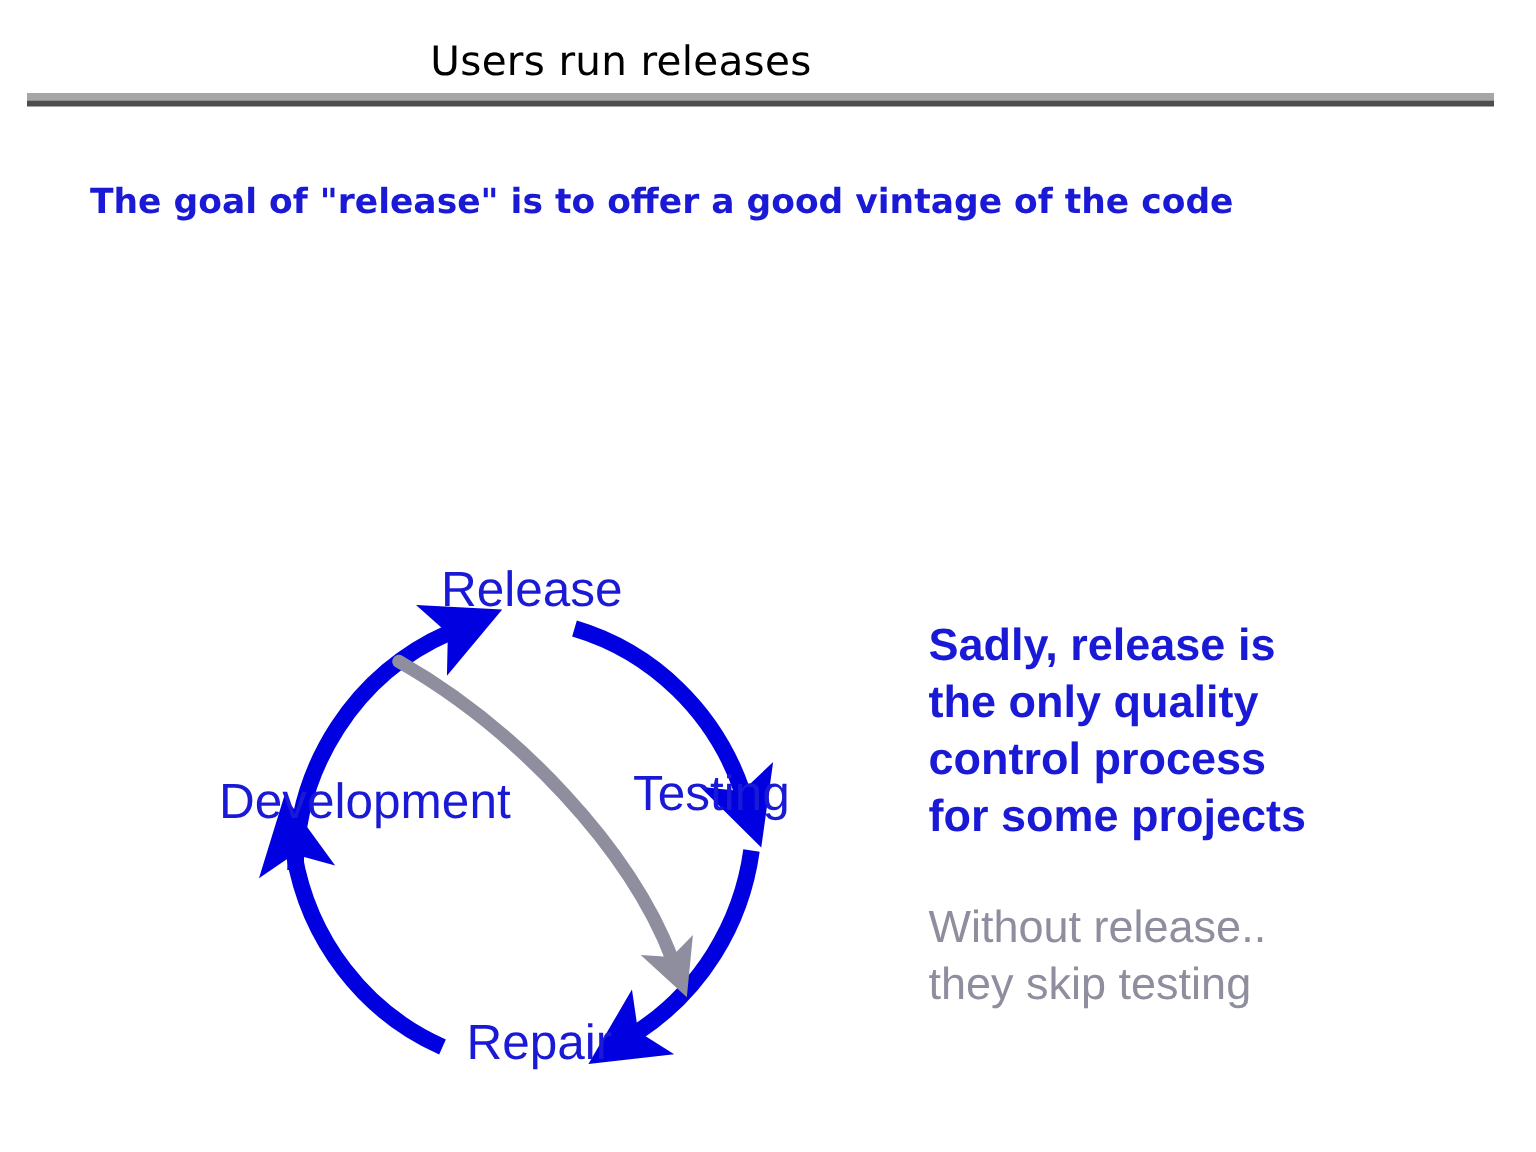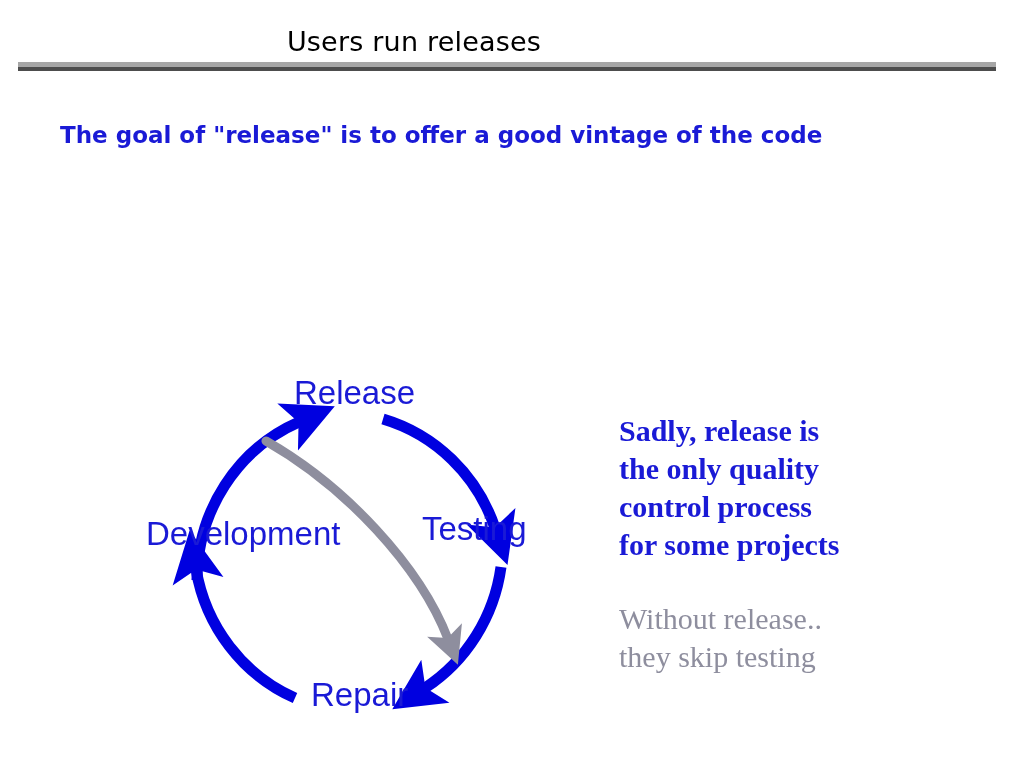--- a/index.html
+++ b/index.html
@@ -97,21 +97,21 @@
     line-height: 1;
   }
   #label-release     { left: 164px; top: 10px;  }
   #label-testing     { left: 292px; top: 146px; text-align: center; }
   #label-development { left: 16px;  top: 151px; }
   #label-repair      { left: 181px; top: 312px; }
 
   
   .side-text {
     position: absolute;
-    font-family: Liberation Serif, serif;
+    font-family: Liberation Sans, sans-serif;
     white-space: pre;
     line-height: 38px;
   }
   #side-note-primary {
     left: 619px;
     top: 412px;
     font-size: 30px;
     font-weight: bold;
     color: #1a1ad6;
   }

